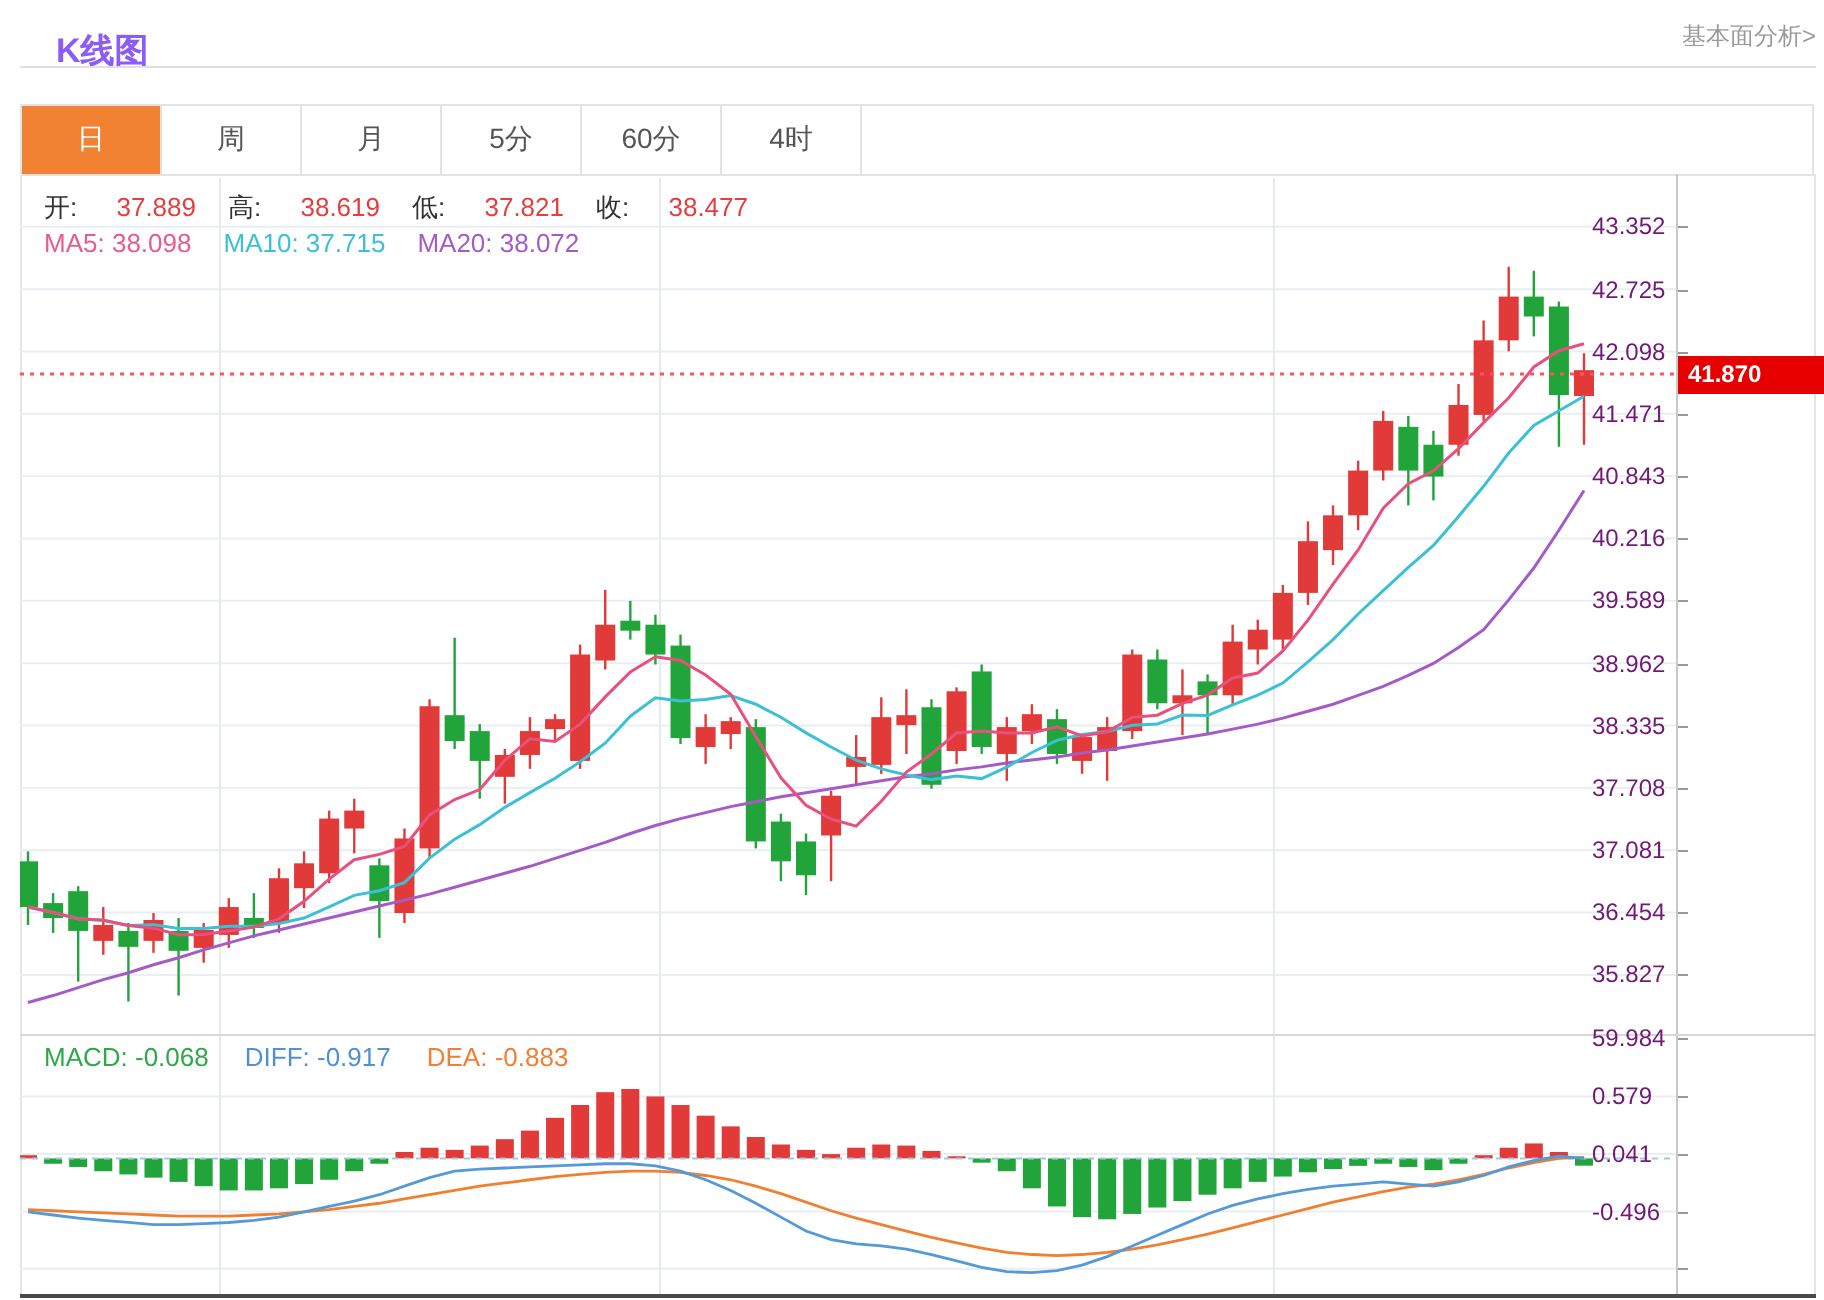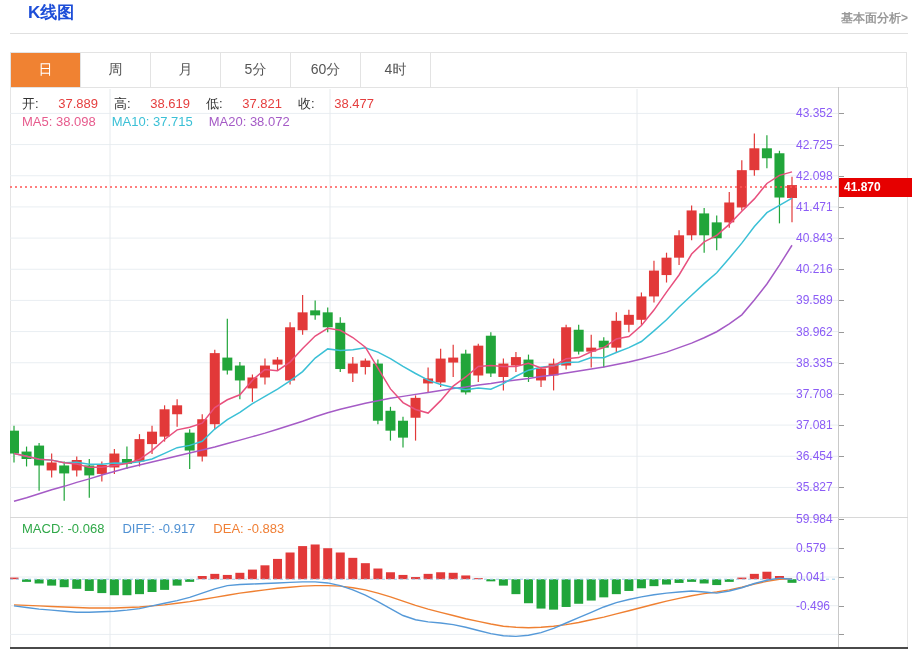--- a/index.html
+++ b/index.html
@@ -1,19 +1,19 @@
 <!DOCTYPE html>
 <html><head>
 <meta charset="utf-8">
 <style>
   html,body{margin:0;padding:0;background:#fff;}
   .wrap{position:relative;width:912px;height:650px;background:#fff;overflow:hidden;
         font-family:"Liberation Sans","DejaVu Sans",sans-serif;}
-  .page-title{position:absolute;left:28px;top:1px;font-size:17px;font-weight:bold;color:#1d4ed8;}
-  .fund-link{position:absolute;right:4px;top:10px;font-size:12px;color:#999;cursor:pointer;font-weight:bold;}
+  .page-title{position:absolute;left:28px;top:14px;font-size:17px;font-weight:bold;color:#8b5cf6;}
+  .fund-link{position:absolute;right:4px;top:10px;font-size:12px;color:#999;cursor:pointer;}
   .hdr-divider{position:absolute;left:10px;top:33px;width:898px;height:0;border-top:1px solid #e0e0e0;}
   .tabbar{position:absolute;left:10px;top:52px;width:897px;height:36px;display:flex;
           border:1px solid #e3e3e3;box-sizing:border-box;background:#fff;}
   .tab{width:70px;height:100%;display:flex;align-items:center;justify-content:center;
        font-size:14px;color:#555;border-right:1px solid #e3e3e3;cursor:pointer;box-sizing:border-box;}
   .tab.active{background:#f08232;color:#fff;}
   .tab-filler{flex:1;}
   .panel-left-border{position:absolute;left:10px;top:87px;width:0;height:561px;border-left:1px solid #e5e5e5;}
   .panel-right-border{position:absolute;left:907px;top:87px;width:0;height:561px;border-left:1px solid #e5e5e5;}
   .axis-border{position:absolute;left:838px;top:87px;width:0;height:561px;border-left:1px solid #c9c9c9;}
@@ -23,21 +23,21 @@
   #main-chart{left:10px;top:89px;}
   #macd-chart{left:10px;top:517px;}
   .quote-row{position:absolute;left:22px;top:95px;font-size:13px;white-space:nowrap;z-index:5;}
   .ma-row{position:absolute;left:22px;top:114px;font-size:13px;white-space:nowrap;z-index:5;}
   .quote-row .item{margin-right:16px;}
   .quote-row .lbl{color:#333;}
   .quote-row .val{color:#e53e3e;margin-left:16px;}
   .ma-row .item{margin-right:16px;}
   .macd-row{position:absolute;left:22px;top:521px;font-size:13px;white-space:nowrap;z-index:5;}
   .macd-row .item{margin-right:18px;}
-  .axis-label{position:absolute;left:796px;font-size:12px;color:#8b5cf6;line-height:14px;text-align:center;}
+  .axis-label{position:absolute;left:796px;font-size:12px;color:#701a75;line-height:14px;text-align:center;}
   .axis-tick{position:absolute;left:839px;width:5px;height:1px;background:#999;}
   .price-tag{position:absolute;left:839px;top:178px;width:79px;height:19px;background:#e60000;
              color:#fff;font-size:12px;font-weight:bold;line-height:19px;padding-left:5px;box-sizing:border-box;z-index:6;}
 </style>
 </head>
 <body>
 
 <div class="wrap">
   <div class="page-title">K线图</div>
   <div class="fund-link">基本面分析&gt;</div>

